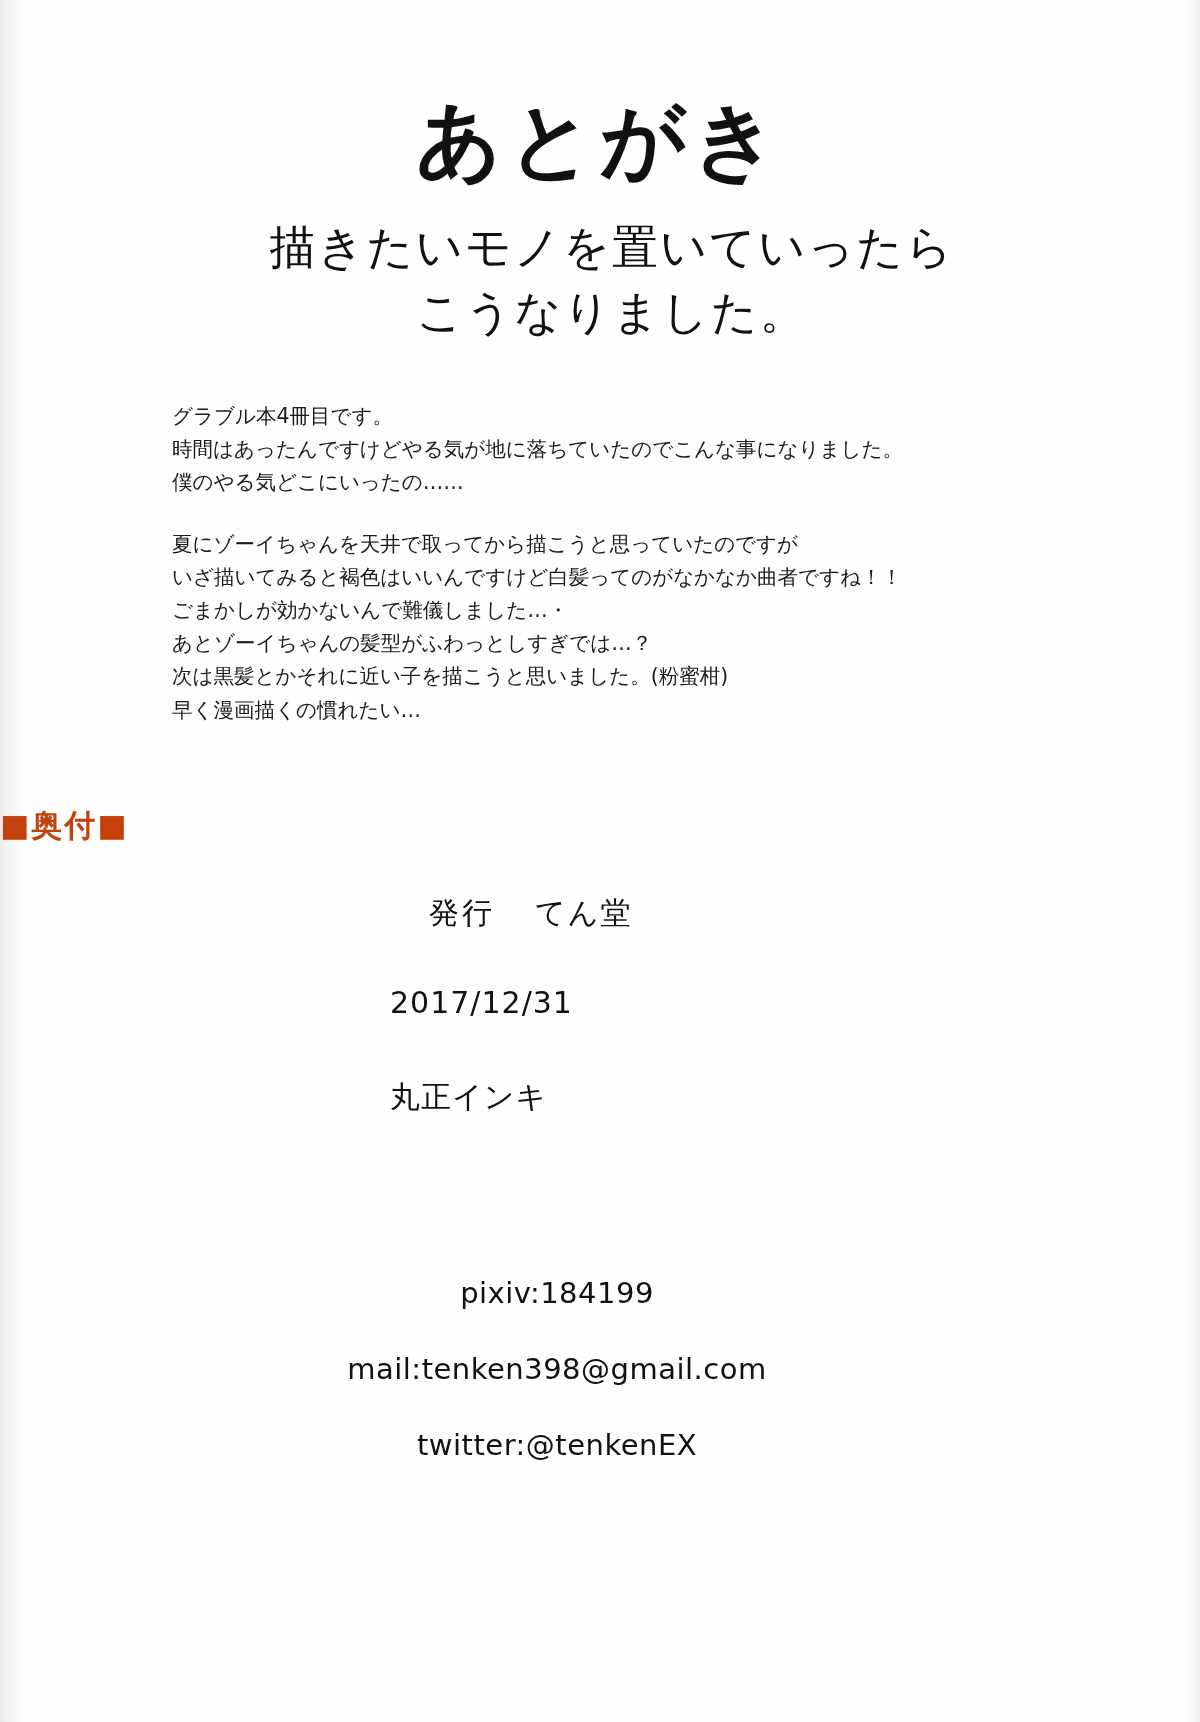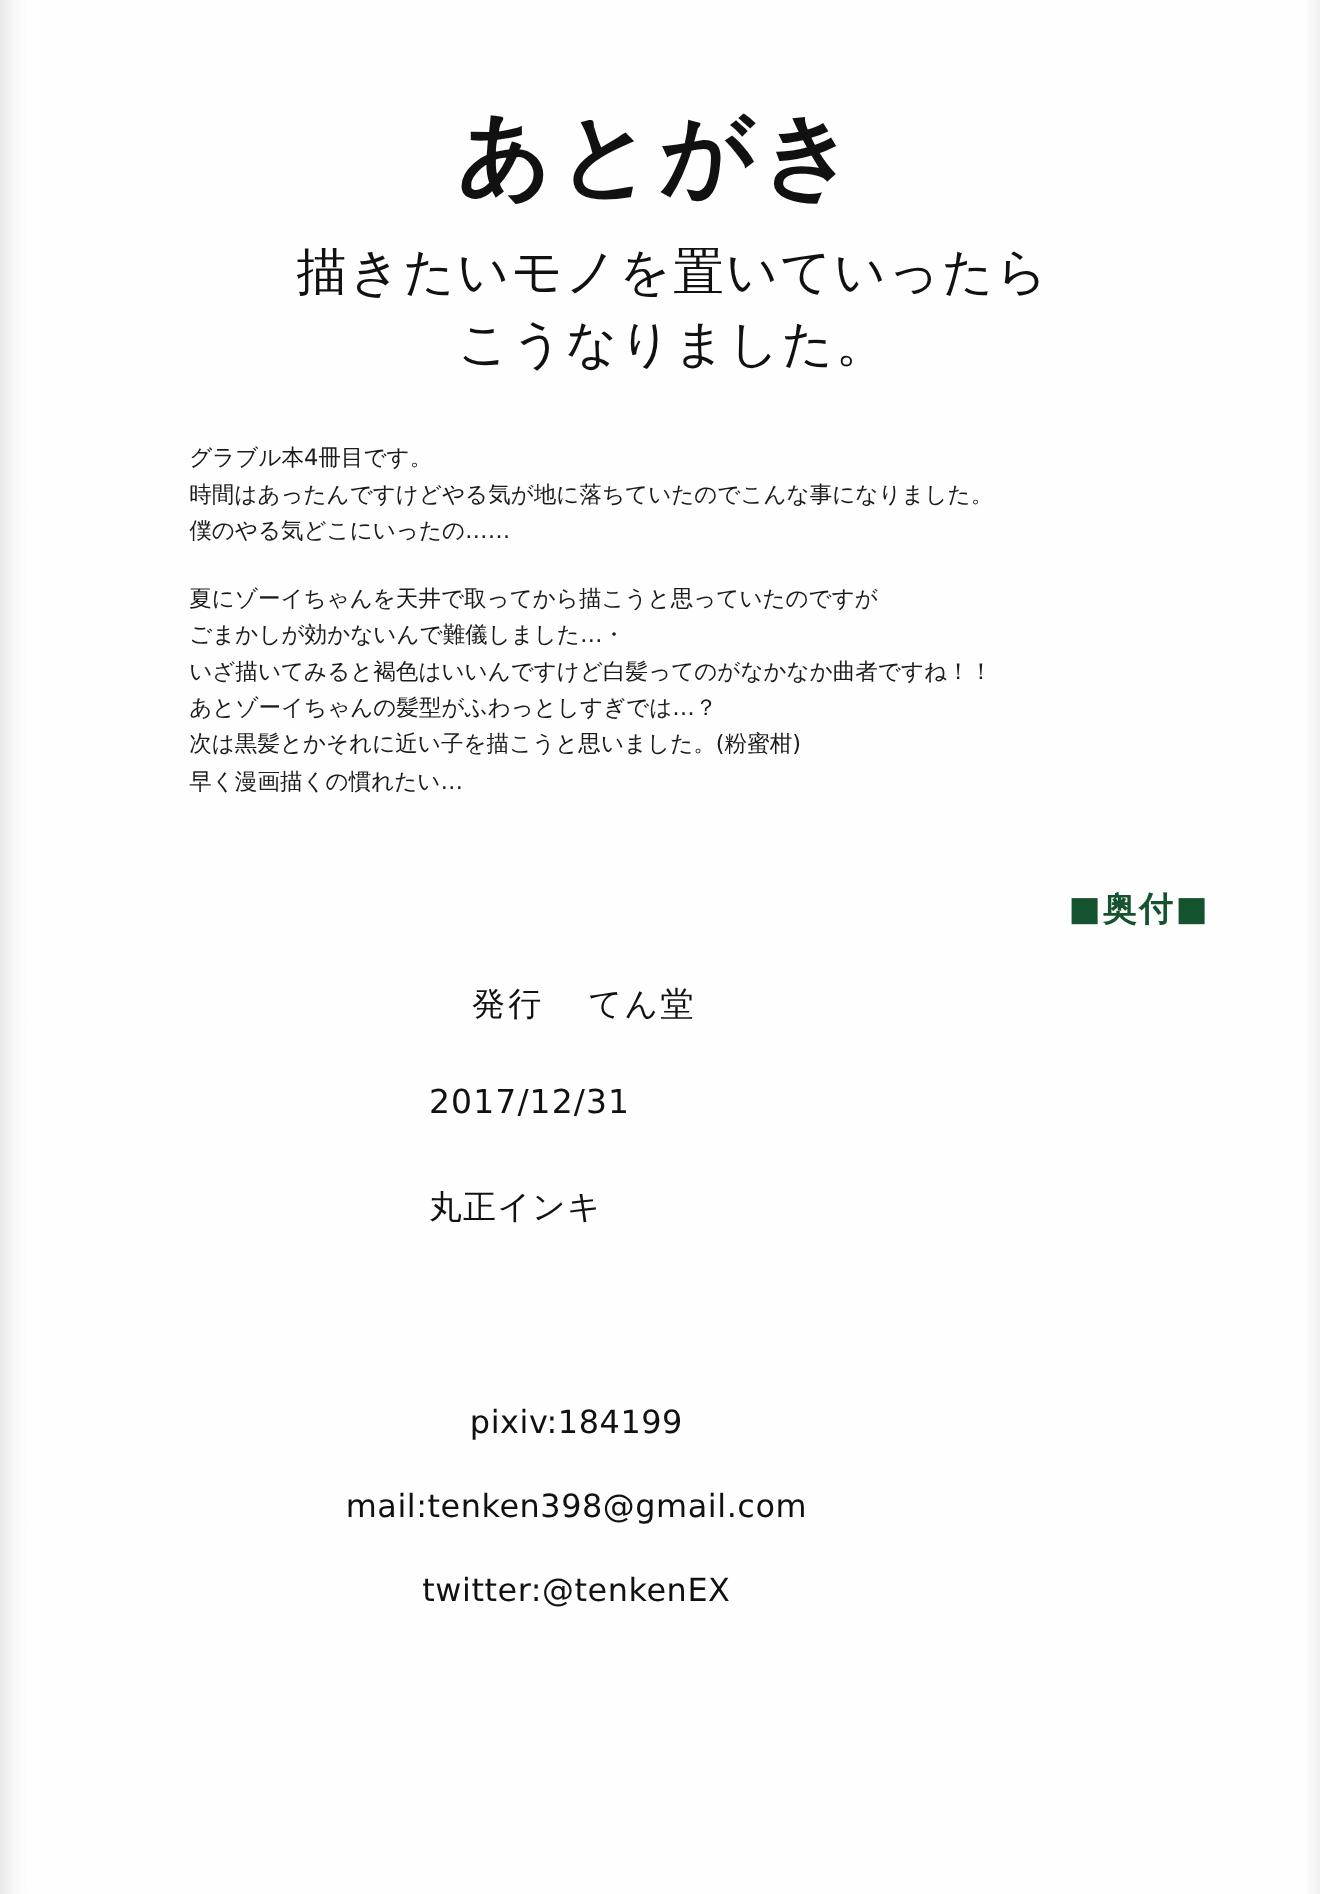--- a/index.html
+++ b/index.html
@@ -77,26 +77,26 @@
     color: #1b1b1b;
   }
   .body-text p { margin: 0; }
   .body-text .gap { height: 28px; }
 
   .colophon-title {
     position: absolute;
     top: 805px;
     left: 0;
     width: 1100px;
-    text-align: right;
+    text-align: left;
     font-family: "DejaVu Sans", sans-serif;
     font-weight: bold;
     font-size: 31px;
     letter-spacing: 2px;
-    color: #14532d;
+    color: #c2410c;
   }
 
   .colophon {
     position: absolute;
     top: 893px;
     left: 0;
     width: 1200px;
   }
   .crow {
     display: flex;
@@ -122,20 +122,21 @@
     color: #111111;
   }
   .crow.date .value, .crow.print .value { letter-spacing: 1px; }
 
   .contacts {
     position: absolute;
     top: 1255px;
     left: 0;
     width: 1048px;
     text-align: center;
+    padding-left: 33px;
   }
   .contact {
     font-family: "DejaVu Sans", sans-serif;
     font-size: 29px;
     letter-spacing: 0.5px;
     color: #111111;
     height: 76px;
     line-height: 76px;
   }
 </style>
@@ -150,22 +151,22 @@
     <div>描きたいモノを置いていったら</div>
     <div>こうなりました。</div>
   </div>
 
   <div class="body-text">
     <p>グラブル本4冊目です。</p>
     <p>時間はあったんですけどやる気が地に落ちていたのでこんな事になりました。</p>
     <p>僕のやる気どこにいったの……</p>
     <div class="gap"></div>
     <p>夏にゾーイちゃんを天井で取ってから描こうと思っていたのですが</p>
+    <p>いざ描いてみると褐色はいいんですけど白髪ってのがなかなか曲者ですね！！</p>
     <p>ごまかしが効かないんで難儀しました…・</p>
-    <p>いざ描いてみると褐色はいいんですけど白髪ってのがなかなか曲者ですね！！</p>
     <p>あとゾーイちゃんの髪型がふわっとしすぎでは…？</p>
     <p>次は黒髪とかそれに近い子を描こうと思いました。(粉蜜柑)</p>
     <p>早く漫画描くの慣れたい…</p>
   </div>
 
   <div class="colophon-title">■奥付■</div>
 
   <div class="colophon">
     <div class="crow">
       <div class="label">発行</div>

